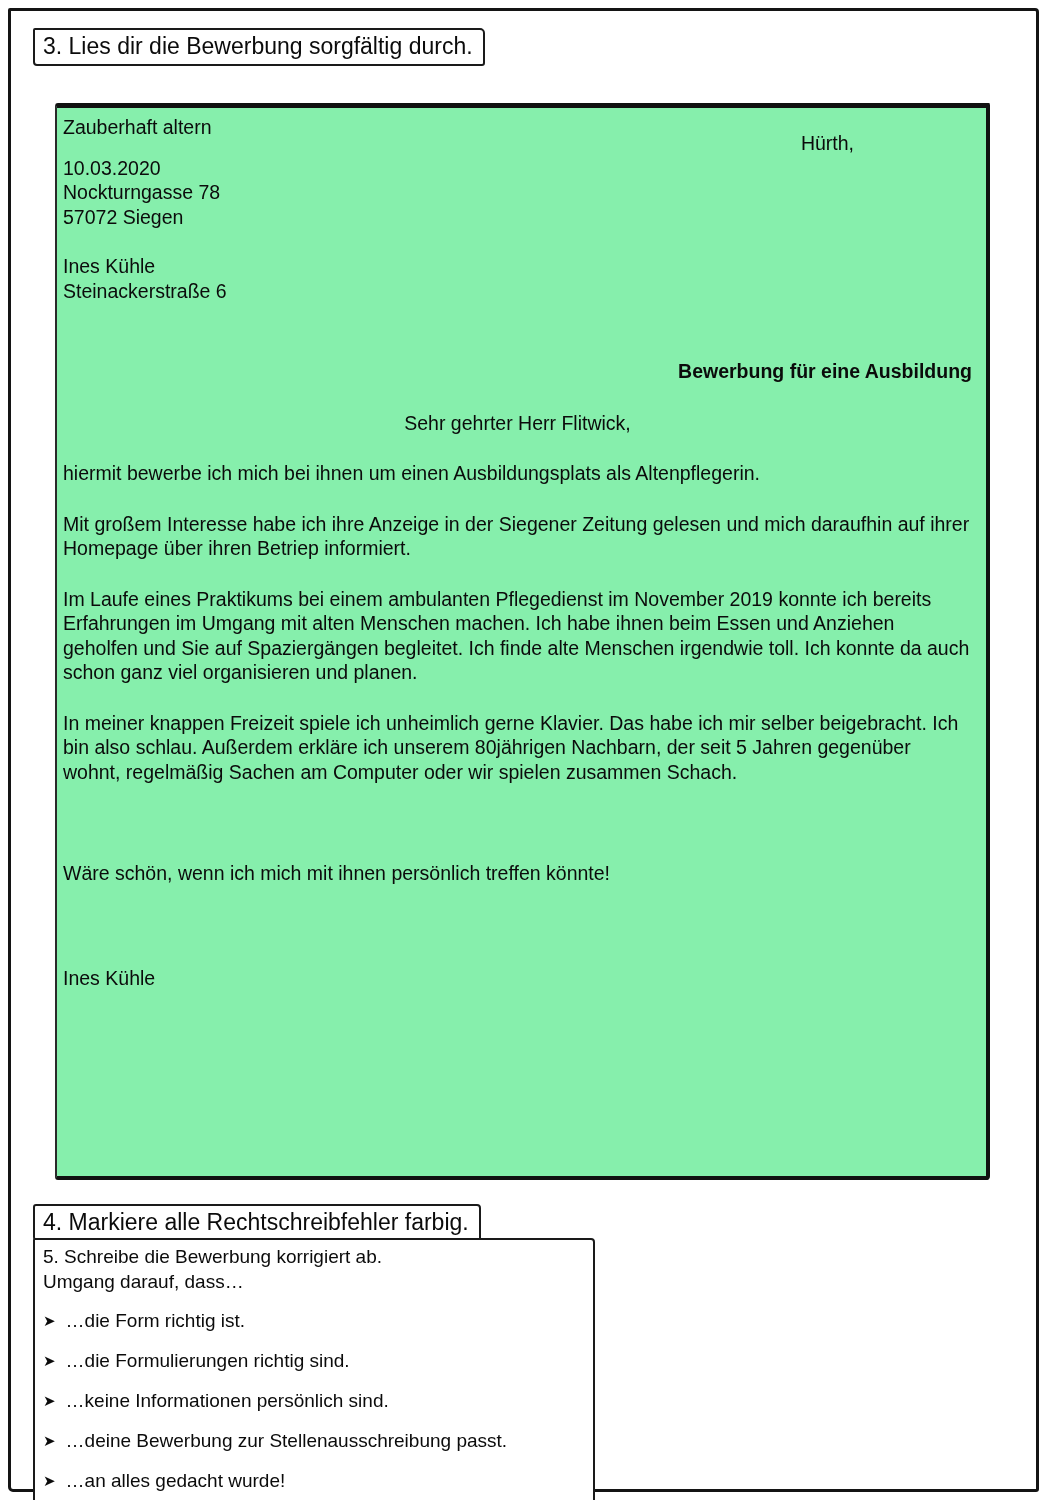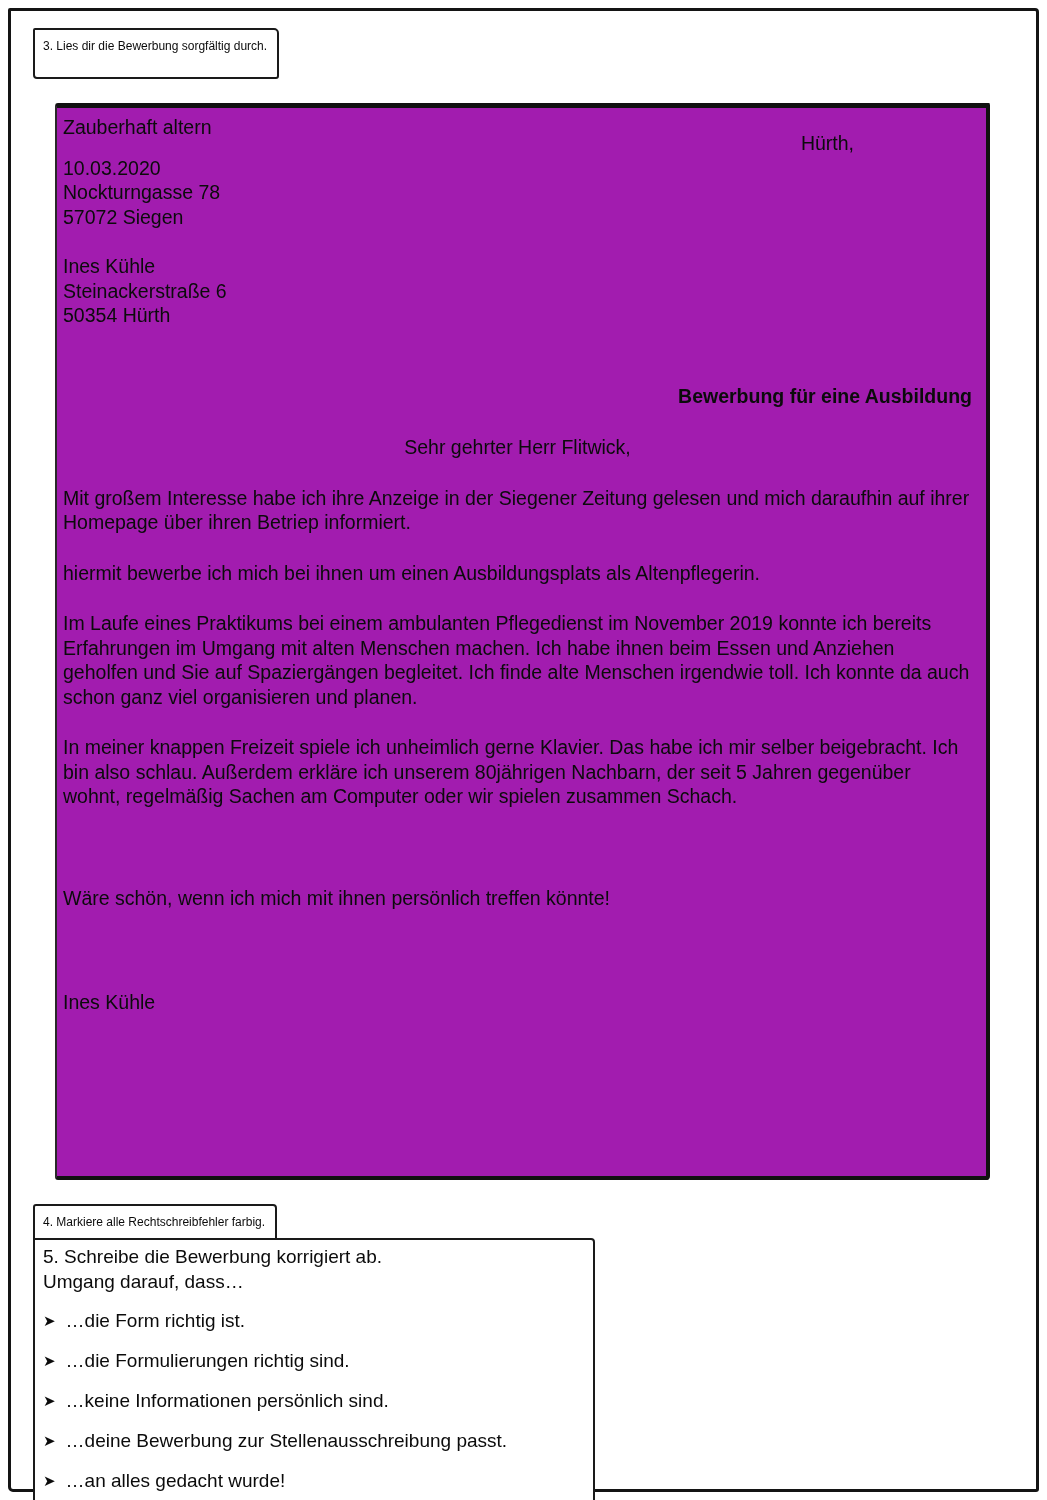--- a/index.html
+++ b/index.html
@@ -20,39 +20,39 @@
     left: 8px; top: 8px; right: 8px; bottom: 8px;
     border: 3px solid #141414;
     border-radius: 2px 4px 3px 5px;
     pointer-events: none;
   }
   
   .task-box {
     position: absolute;
     background: #fff;
     border: 2px solid #1a1a1a;
-    font-size: 12px;
+    font-size: 23px;
     line-height: 24px;
-    padding: 4px 10px 19px 8px;
+    padding: 4px 10px 6px 8px;
     white-space: nowrap;
   }
   .task3-box { left: 33px; top: 28px; border-radius: 2px 5px 3px 4px; }
   .task4-box { left: 33px; top: 1204px; border-radius: 3px 4px 2px 5px; }
   
   .letter-box {
     position: absolute;
     left: 55px; top: 103px;
     width: 935px; height: 1077px;
     border-top: 5px solid #111;
     border-right: 4px solid #111;
     border-bottom: 4px solid #111;
     border-left: 2px solid #2a2a2a;
     border-radius: 3px 2px 4px 3px;
     box-sizing: border-box;
-    background: #a21caf;
+    background: #86efac;
     padding: 7px 14px 0 6px;
     font-size: 19.5px;
     line-height: 24.5px;
   }
   .head-row {
     display: flex;
     justify-content: space-between;
   }
   .head-row .place { margin-right: 118px; margin-top: 16px; }
   .letter-sender { margin-top: 25px; }
@@ -107,29 +107,28 @@
       <span class="place">Hürth,</span>
     </div>
     <div>10.03.2020</div>
     <div>Nockturngasse 78</div>
     <div>57072 Siegen</div>
   </div>
 
   <div class="letter-sender">
     <div>Ines Kühle</div>
     <div>Steinackerstraße 6</div>
-    <div>50354 Hürth</div>
   </div>
 
   <div class="letter-subject">Bewerbung für eine Ausbildung</div>
 
   <div class="letter-salutation">Sehr gehrter Herr Flitwick,</div>
 
+  <div class="letter-par">hiermit bewerbe ich mich bei ihnen um einen Ausbildungsplats als Altenpflegerin.</div>
   <div class="letter-par">Mit großem Interesse habe ich ihre Anzeige in der Siegener Zeitung gelesen und mich daraufhin auf ihrer Homepage über ihren Betriep informiert.</div>
-  <div class="letter-par">hiermit bewerbe ich mich bei ihnen um einen Ausbildungsplats als Altenpflegerin.</div>
   <div class="letter-par">Im Laufe eines Praktikums bei einem ambulanten Pflegedienst im November 2019 konnte ich bereits Erfahrungen im Umgang mit alten Menschen machen. Ich habe ihnen beim Essen und Anziehen geholfen und Sie auf Spaziergängen begleitet. Ich finde alte Menschen irgendwie toll. Ich konnte da auch schon ganz viel organisieren und planen.</div>
   <div class="letter-par">In meiner knappen Freizeit spiele ich unheimlich gerne Klavier. Das habe ich mir selber beigebracht. Ich bin also schlau. Außerdem erkläre ich unserem 80jährigen Nachbarn, der seit 5 Jahren gegenüber wohnt, regelmäßig Sachen am Computer oder wir spielen zusammen Schach.</div>
 
   <div class="letter-closing">Wäre schön, wenn ich mich mit ihnen persönlich treffen könnte!</div>
 
   <div class="letter-signature">Ines Kühle</div>
 
 </div>
 
 <div class="task-box task4-box">

